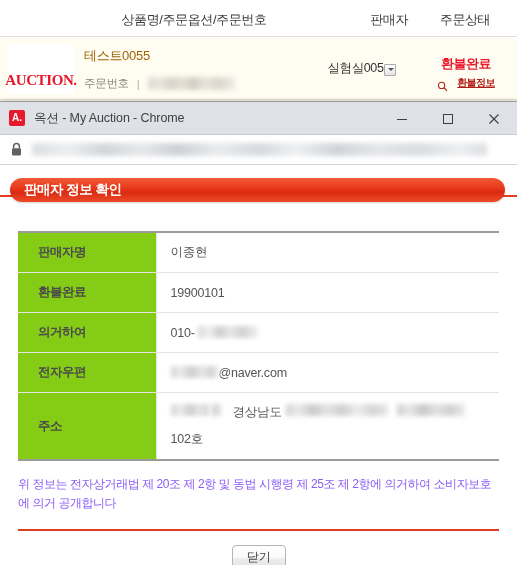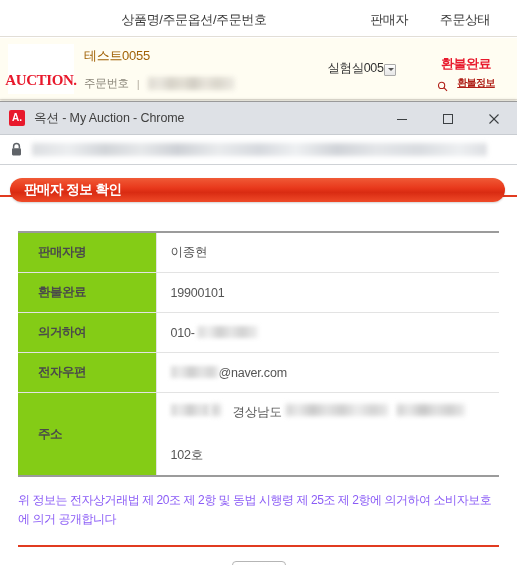--- a/index.html
+++ b/index.html
@@ -165,21 +165,21 @@
   .blur-addr1 {
     display: inline-block; width: 102px; height: 12px; margin-left: 4px;
     background: linear-gradient(90deg,#d2d2d2 0%,#eaeaea 12%,#c9c9c9 26%,#e4e4e4 40%,#cfcfcf 55%,#ededed 70%,#d4d4d4 85%,#e8e8e8 100%);
     filter: blur(2.4px);
   }
   .blur-addr2 {
     display: inline-block; width: 68px; height: 12px; margin-left: 9px;
     background: linear-gradient(90deg,#cfcfcf 0%,#e9e9e9 18%,#c6c6c6 38%,#e2e2e2 58%,#d0d0d0 78%,#ebebeb 100%);
     filter: blur(2.4px);
   }
-  .addr-l2 { margin-top: 26px; }
+  .addr-l2 { margin-top: 10px; }
 
   .notice {
     margin: 14px 18px 8px 18px; width: 481px;
     font-size: 12px; color: #8b5cf6; line-height: 1.62; letter-spacing: -0.45px;
   }
 
   .footer-rule {
     margin: 15px 18px 0 18px; width: 481px; height: 2px; background: #e13b20;
   }
   .footer {

